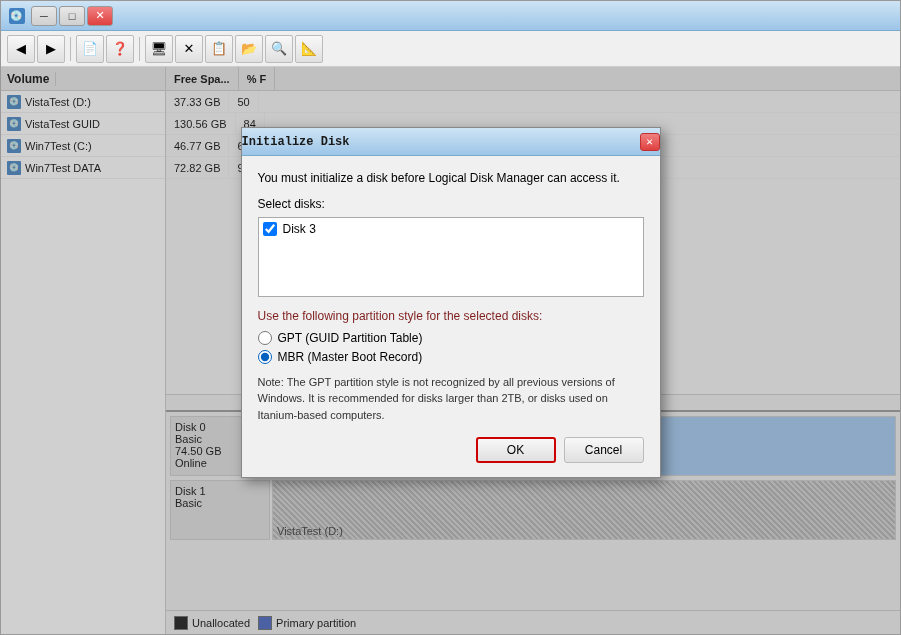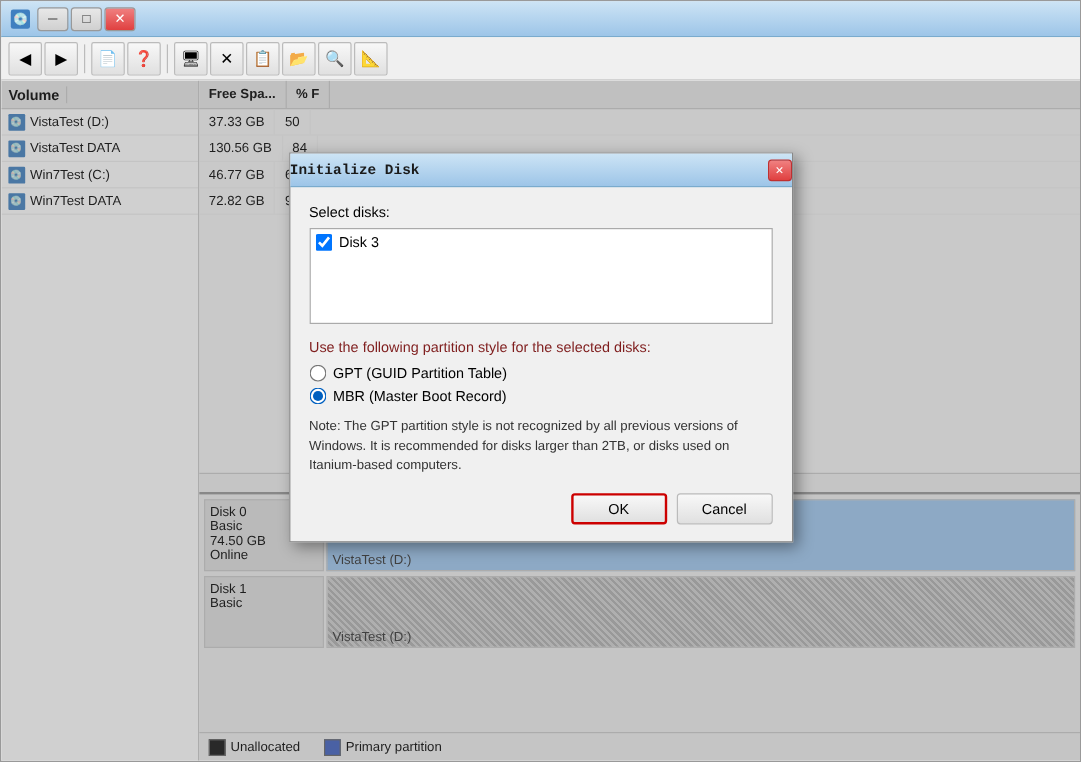--- a/index.html
+++ b/index.html
@@ -260,21 +260,21 @@
     .disk-partition-label { font-size: 11px; color: #333; }
 
     
     .legend-bar {
       height: 24px;
       background: #f0f0f0;
       border-top: 1px solid #ccc;
       display: flex;
       align-items: center;
       padding: 0 8px;
-      gap: 20px;
+      gap: 8px;
       flex-shrink: 0;
     }
     .legend-item {
       display: flex;
       align-items: center;
       gap: 4px;
       font-size: 11px;
     }
     .legend-box {
       width: 14px;
@@ -449,21 +449,21 @@
       <div class="panel-header">
         <div class="panel-header-cell">Volume</div>
       </div>
       <div class="volume-list">
         <div class="volume-row">
           <div class="volume-icon">💿</div>
           <span class="volume-name">VistaTest (D:)</span>
         </div>
         <div class="volume-row">
           <div class="volume-icon">💿</div>
-          <span class="volume-name">VistaTest DATA</span>
+          <span class="volume-name">VistaTest GUID</span>
         </div>
         <div class="volume-row">
           <div class="volume-icon">💿</div>
           <span class="volume-name">Win7Test (C:)</span>
         </div>
         <div class="volume-row">
           <div class="volume-icon">💿</div>
           <span class="volume-name">Win7Test DATA</span>
         </div>
       </div>
@@ -532,20 +532,21 @@
 
     <div class="modal-overlay">
       <div class="dialog">
 
         <div class="dialog-title-bar">
           <span class="dialog-title-text">Initialize Disk</span>
           <div class="dialog-close-btn">✕</div>
         </div>
 
         <div class="dialog-body">
+          <p class="dialog-info-text">You must initialize a disk before Logical Disk Manager can access it.</p>
 
           <div class="dialog-section-label">Select disks:</div>
           <div class="disk-select-box">
             <div class="disk-check-item">
               <input type="checkbox" checked="" style="">
               <span>Disk 3</span>
             </div>
           </div>
 
           <div class="partition-style-label">Use the following partition style for the selected disks:</div>

